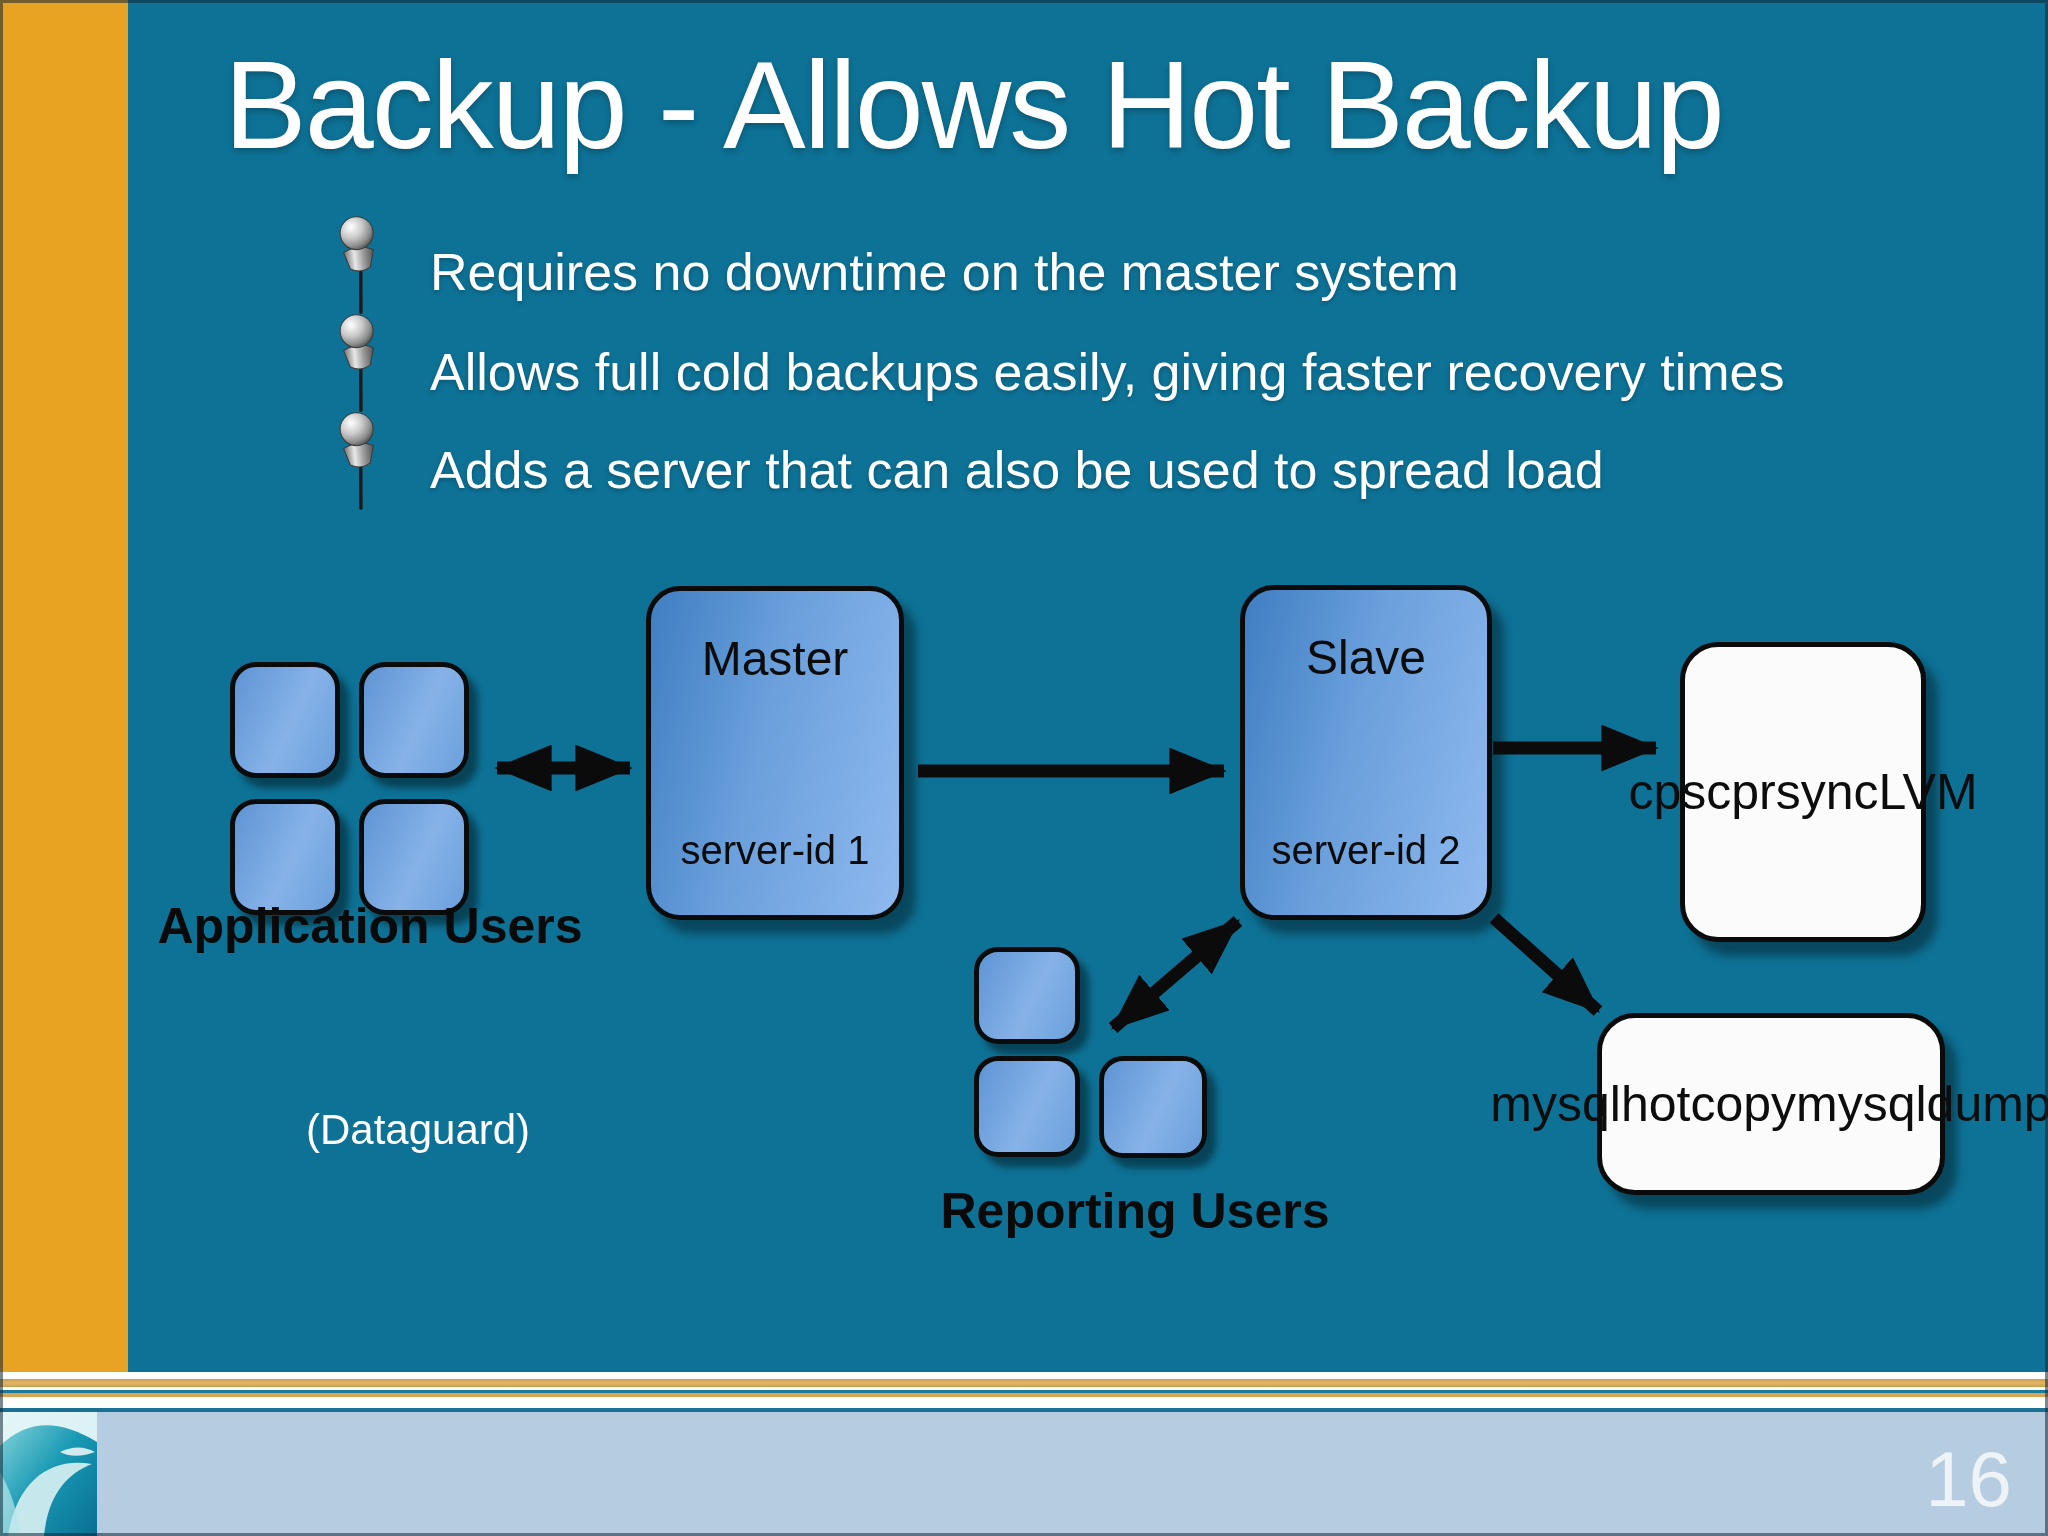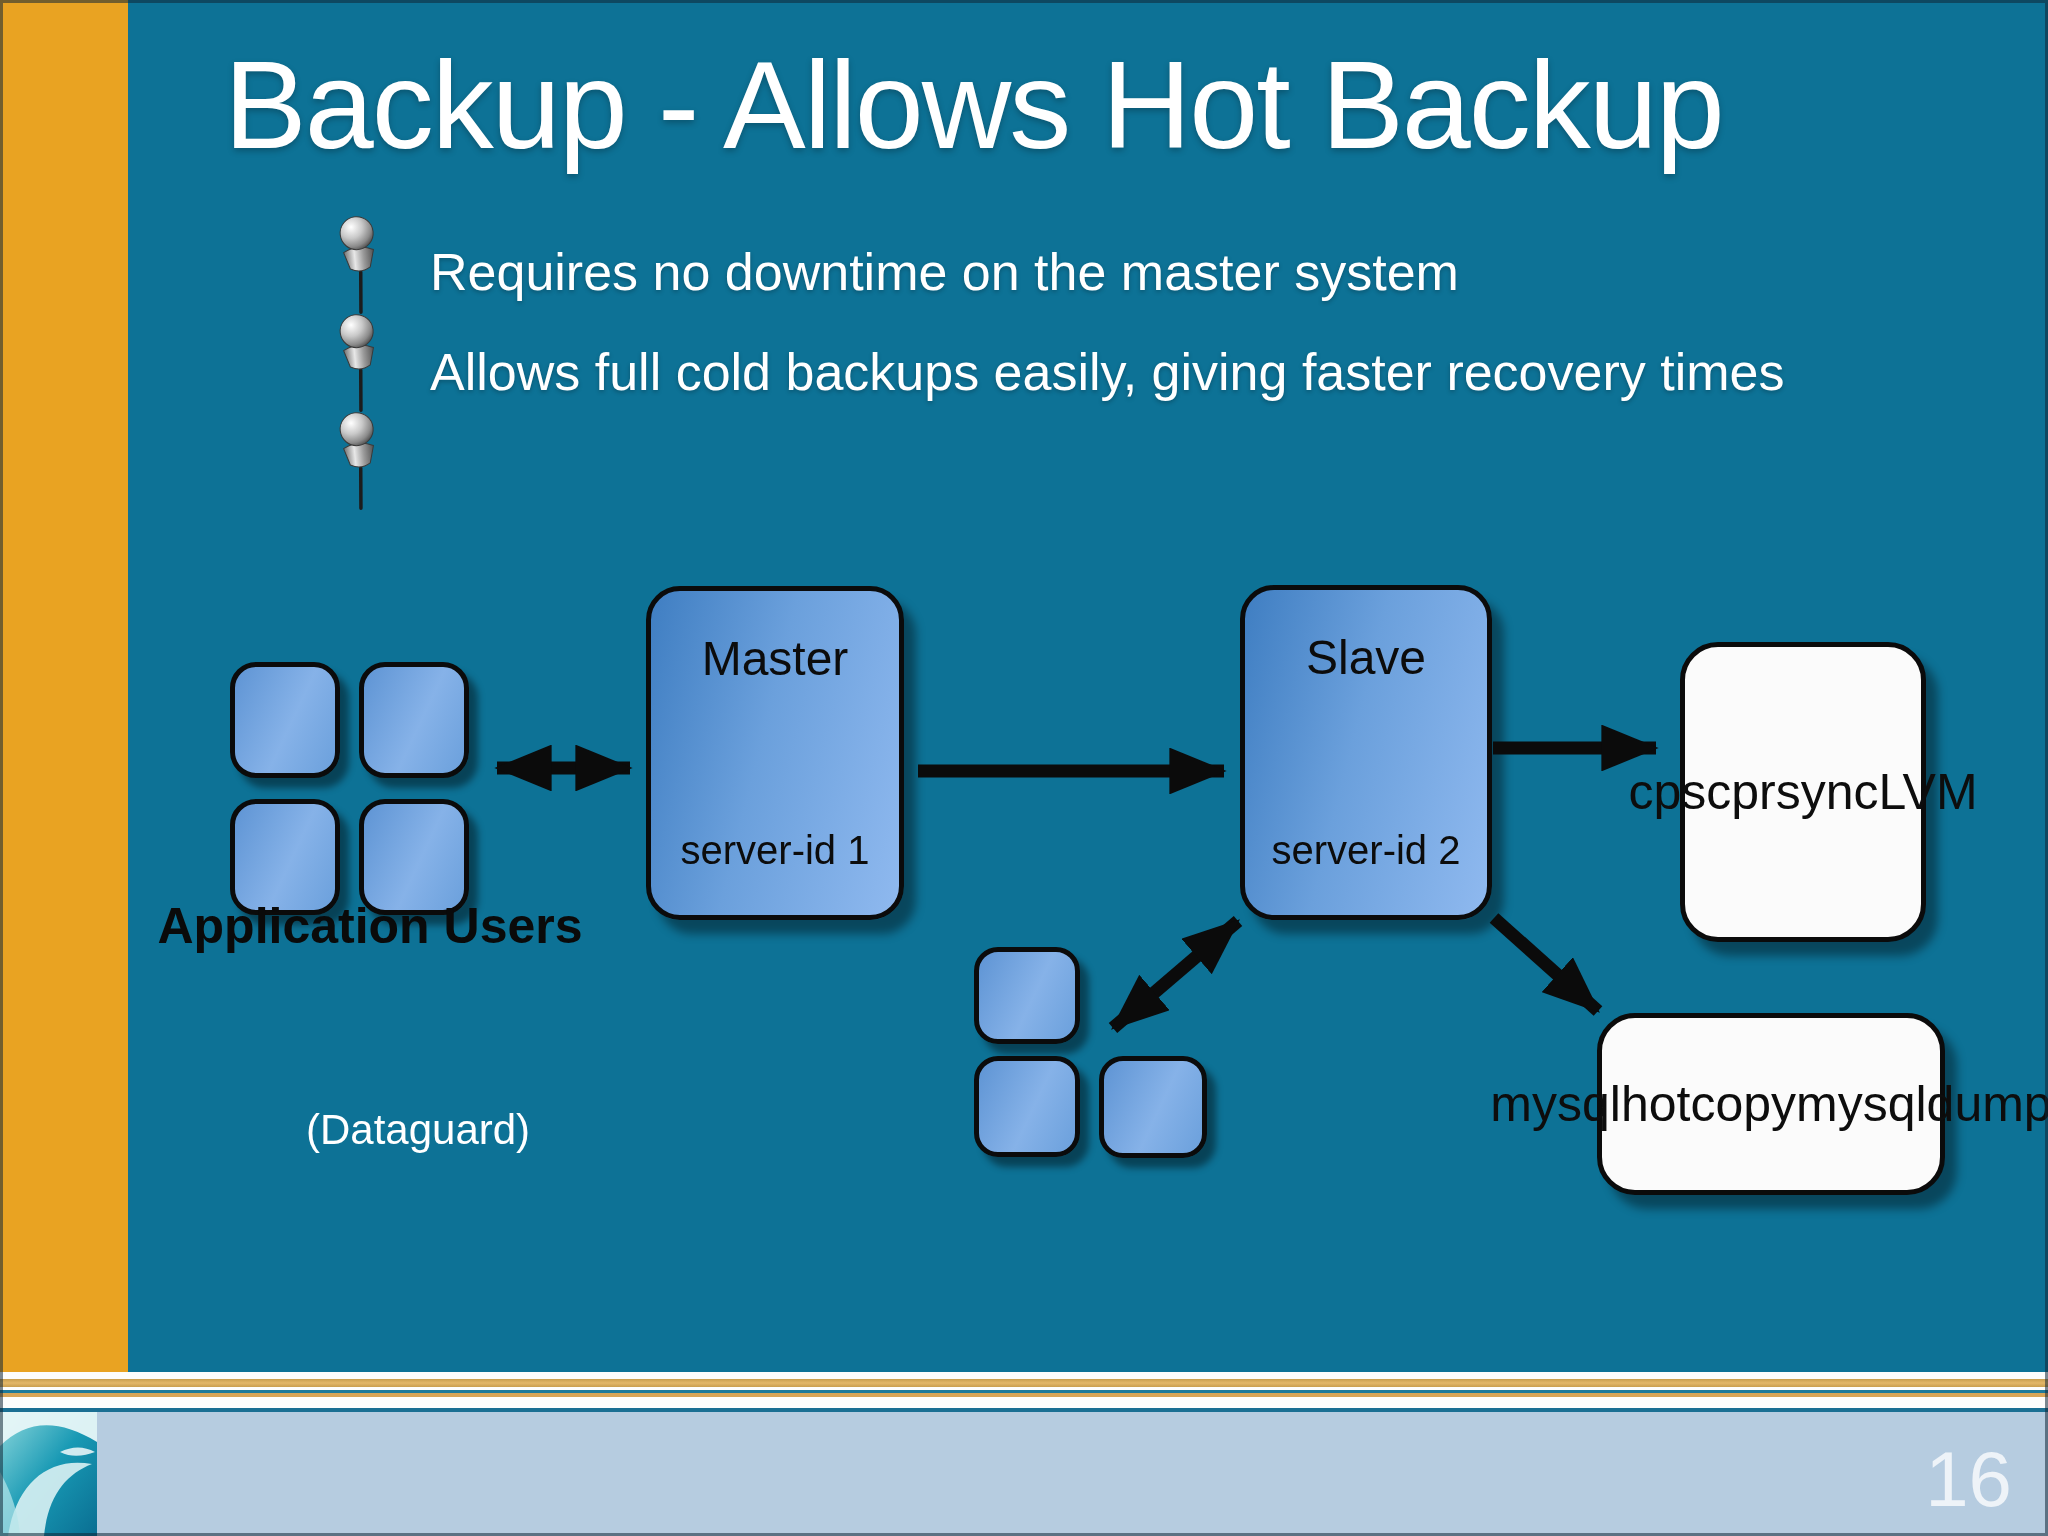--- a/index.html
+++ b/index.html
@@ -132,20 +132,21 @@
       <use href="#pushpin"></use>
     </svg>
   <svg class="bullet-pin pin2">
       <use href="#pushpin"></use>
     </svg>
   <svg class="bullet-pin pin3">
       <use href="#pushpin"></use>
     </svg>
   <div class="bullet-text bt1">Requires no downtime on the master system</div>
   <div class="bullet-text bt2">Allows full cold backups easily, giving faster recovery times</div>
+  <div class="bullet-text bt3">Adds a server that can also be used to spread load</div>
 
   <div class="usq app1"></div>
   <div class="usq app2"></div>
   <div class="usq app3"></div>
   <div class="usq app4"></div>
   <div class="cluster-label app-label">Application Users</div>
 
   <div class="node node-master">
     <div class="node-title">Master</div>
     <div class="node-sub">server-id 1</div>
@@ -164,20 +165,21 @@
   </div>
 
   <div class="white-box dump-box">
     <div class="line">mysqlhotcopy</div>
     <div class="line">mysqldump</div>
   </div>
 
   <div class="usq rep1"></div>
   <div class="usq rep2"></div>
   <div class="usq rep3"></div>
+  <div class="cluster-label rep-label">Reporting Users</div>
 
   <div class="dataguard">(Dataguard)</div>
 
   <svg class="arrows">
     <path d="M497,768 L630,768" stroke="#0b0b0b" stroke-width="13" fill="none" marker-start="url(#ahr)" marker-end="url(#ah)"></path>
     <path d="M918,771 L1224,771" stroke="#0b0b0b" stroke-width="13" fill="none" marker-end="url(#ah)"></path>
     <path d="M1493,748 L1656,748" stroke="#0b0b0b" stroke-width="13" fill="none" marker-end="url(#ah)"></path>
     <path d="M1113,1028 L1238,921" stroke="#0b0b0b" stroke-width="13" fill="none" marker-start="url(#ahr)" marker-end="url(#ah)"></path>
     <path d="M1494,918 L1598,1011" stroke="#0b0b0b" stroke-width="13" fill="none" marker-end="url(#ah)"></path>
   </svg>

